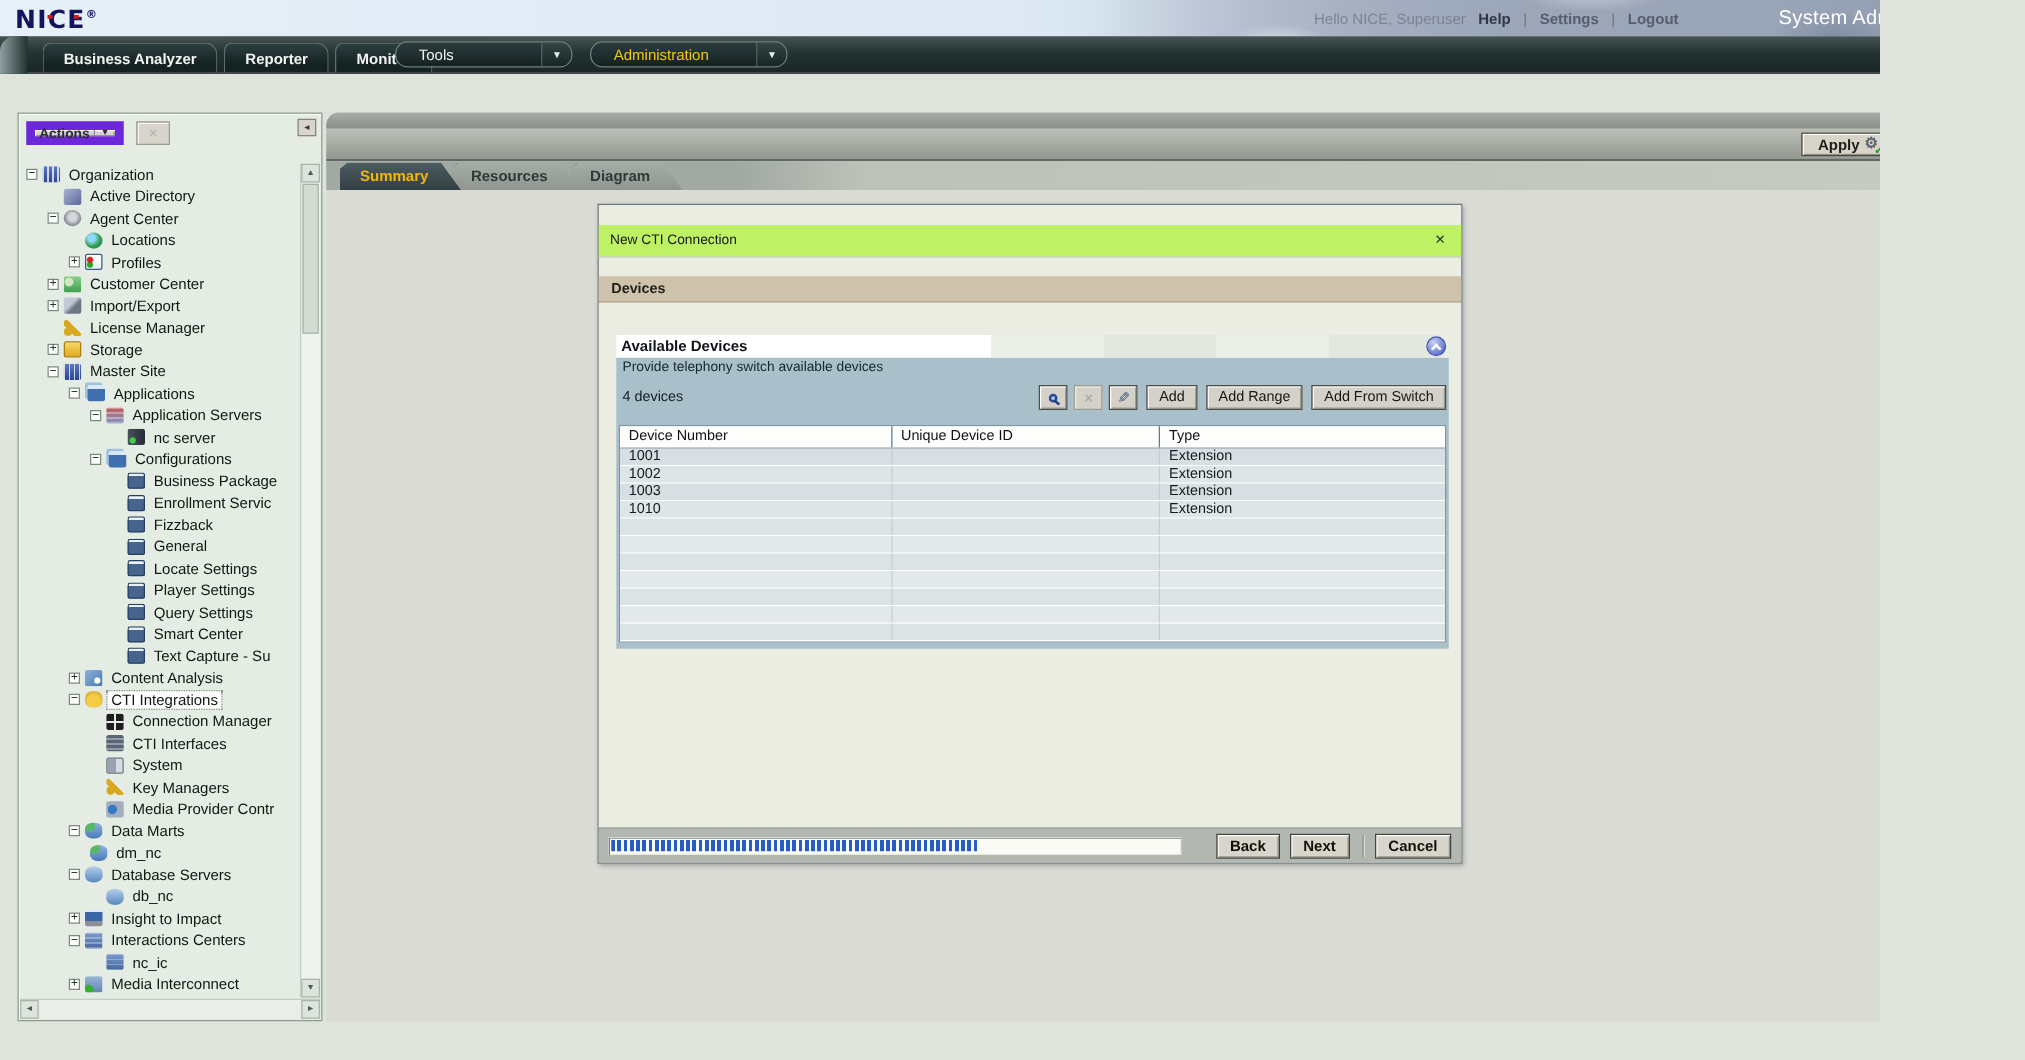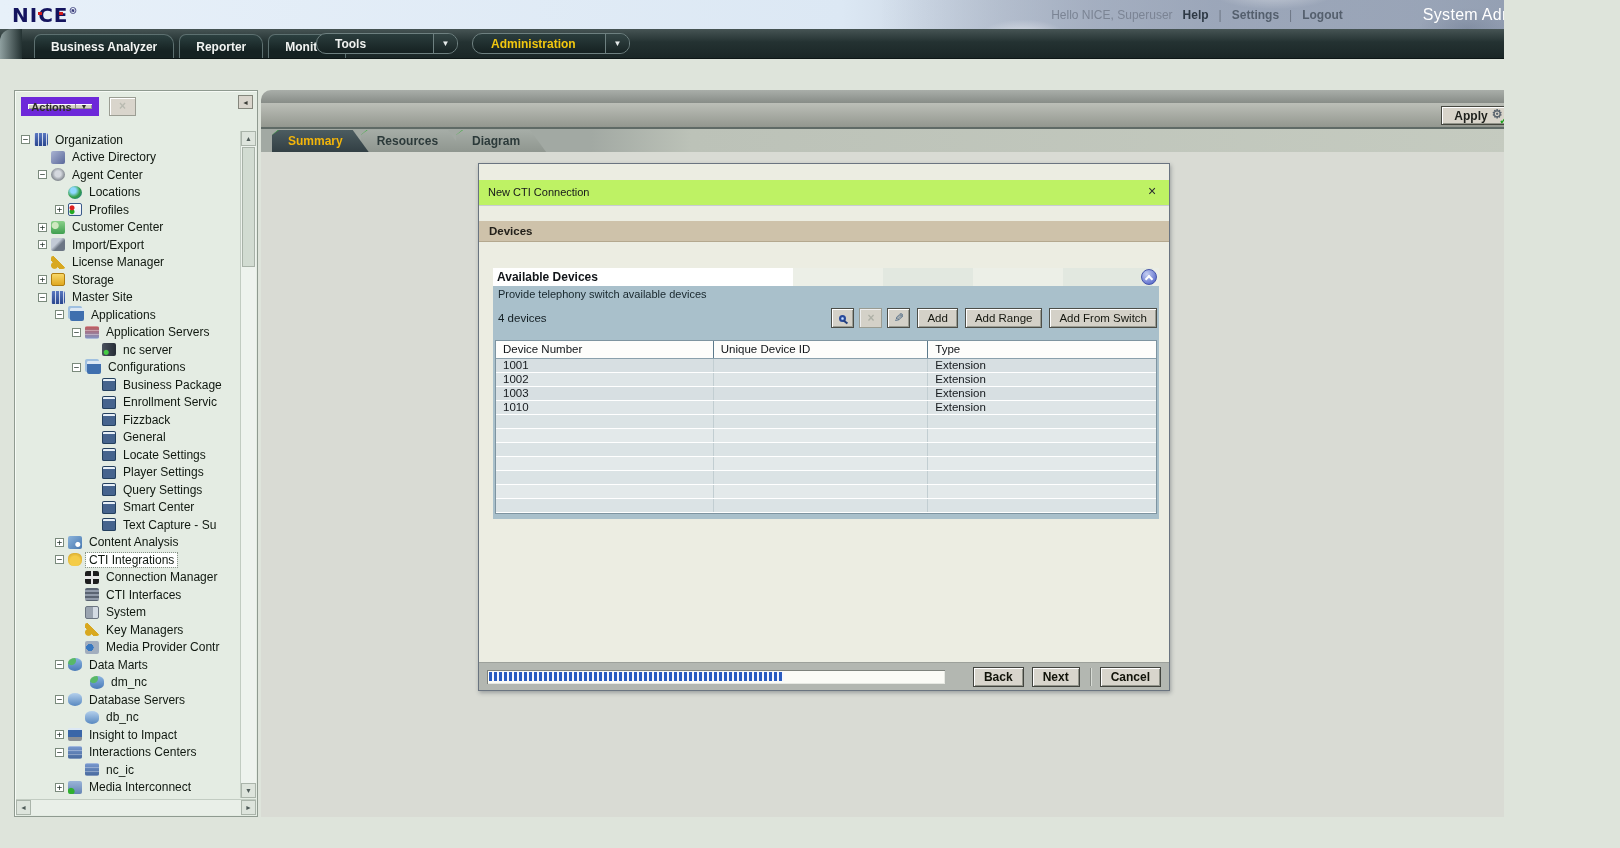--- a/index.html
+++ b/index.html
@@ -32,21 +32,21 @@
   .menubar{ position:absolute; left:0; top:29px; width:1620px; height:30px;
     background:linear-gradient(#465454 0%, #243232 45%, #1a2626 100%); border-bottom:1px solid #0d1616; }
   .menubar::before{ content:''; position:absolute; left:0; top:0; width:22px; height:30px;
     background:linear-gradient(90deg,#8fa0a0, #243232); border-radius:12px 0 0 0; }
   .menu-tabs{ position:absolute; left:34px; bottom:0; display:flex; gap:5px; }
   .menutab{ height:24px; padding:0 16px; display:flex; align-items:center; color:#f2f4f2; font-weight:bold; font-size:12px;
     background:linear-gradient(#31472f00,#0000), linear-gradient(#2c4040,#152222 70%);
     border:1px solid #5d7070; border-bottom:none; border-radius:7px 10px 0 0; }
   .dropbtn{ position:absolute; top:4px; height:21px; border:1px solid #6e8080; border-radius:10px;
     background:linear-gradient(#2b3d3d,#152121); display:flex; align-items:center; }
-  .dropbtn .lbl{ flex:1; padding-left:18px; font-weight:bold; font-size:12px; color:#f0f2f0; }
+  .dropbtn .lbl{ flex:1; padding-left:18px; font-weight:normal; font-size:12px; color:#f0f2f0; }
   .dropbtn .arr{ width:24px; align-self:stretch; border-left:1px solid #6e8080; display:flex; align-items:center; justify-content:center;
     color:#e8ecec; font-size:8px; border-radius:0 10px 10px 0; background:linear-gradient(#344646,#182424); }
   #tools-btn{ left:316px; width:142px; }
   #admin-btn{ left:472px; width:158px; }
   #admin-btn .lbl{ color:#f2c70f; }
 
   
   .treepanel{ position:absolute; left:14px; top:90px; width:244px; height:727px;
     background:#e4ece3; border:1px solid #8f9a90; box-shadow:inset 1px 1px 0 #f6faf5; }
   .tree-toolbar{ position:absolute; left:0; top:0; right:0; height:30px; }
@@ -387,21 +387,21 @@
         <div class="trow" style="padding-left: 55px;">
           <span class="exp-space"></span>
           <span class="ico ico-media-provider"></span>
           <span class="tlabel">Media Provider Contr</span>
         </div>
         <div class="trow" style="padding-left: 38px;">
           <span class="exp">−</span>
           <span class="ico ico-datamart"></span>
           <span class="tlabel">Data Marts</span>
         </div>
-        <div class="trow" style="padding-left: 60px;">
+        <div class="trow" style="padding-left: 42px;">
           <span class="exp-space"></span>
           <span class="ico ico-datamart"></span>
           <span class="tlabel">dm_nc</span>
         </div>
         <div class="trow" style="padding-left: 38px;">
           <span class="exp">−</span>
           <span class="ico ico-db"></span>
           <span class="tlabel">Database Servers</span>
         </div>
         <div class="trow" style="padding-left: 55px;">

